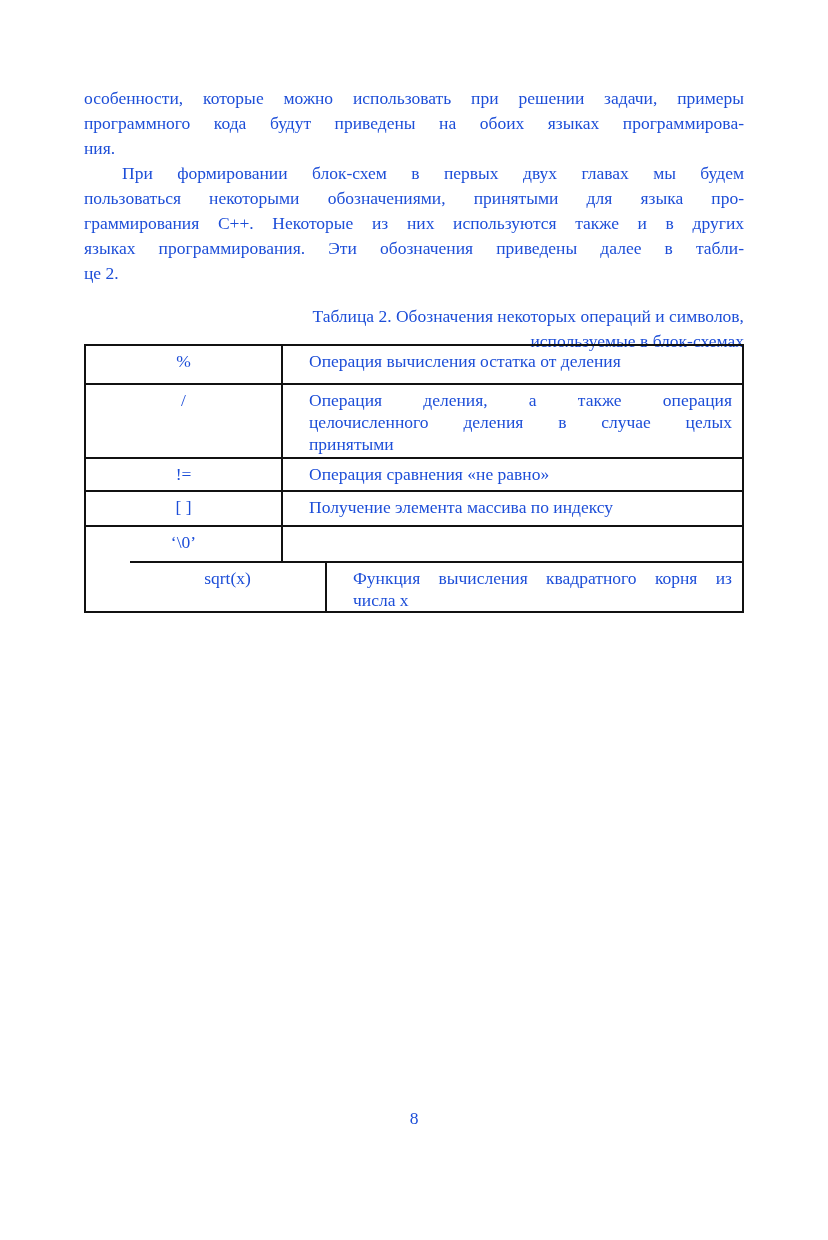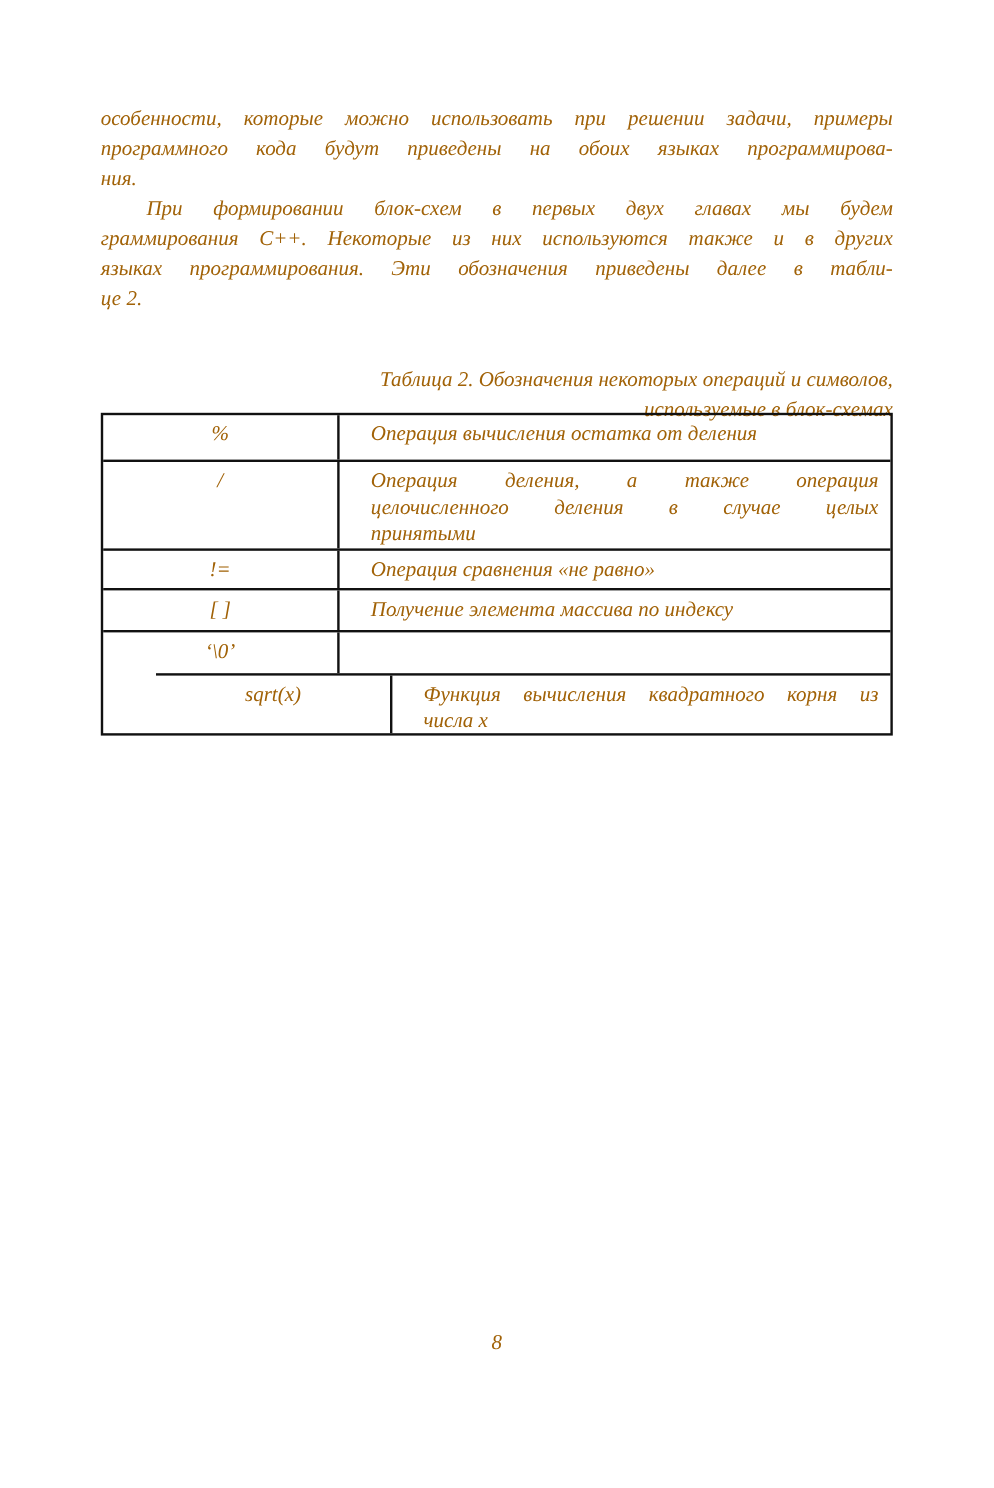--- a/index.html
+++ b/index.html
@@ -6,23 +6,22 @@
     margin: 0;
     padding: 0;
     background: #ffffff;
   }
   .page {
     position: relative;
     width: 828px;
     height: 1240px;
     background: #ffffff;
     font-family: "Liberation Serif", "DejaVu Serif", serif;
-    color: #a16207;
+    color: #1d4ed8;
     overflow: hidden;
-    font-style: italic;
   }
   .body-text {
     position: absolute;
     left: 84px;
     top: 86px;
     width: 660px;
     font-size: 17.5px;
     line-height: 25px;
   }
   .line { white-space: normal; }
@@ -92,20 +91,21 @@
 </head>
 <body>
 
 <div class="page">
 
   <div class="body-text">
     <div class="line jl">особенности, которые можно использовать при решении задачи, примеры</div>
     <div class="line jl">программного кода будут приведены на обоих языках программирова-</div>
     <div class="line">ния.</div>
     <div class="line jl indent">При формировании блок-схем в первых двух главах мы будем</div>
+    <div class="line jl">пользоваться некоторыми обозначениями, принятыми для языка про-</div>
     <div class="line jl">граммирования C++. Некоторые из них используются также и в других</div>
     <div class="line jl">языках программирования. Эти обозначения приведены далее в табли-</div>
     <div class="line">це 2.</div>
   </div>
 
   <div class="caption">
     <div class="line">Таблица 2. Обозначения некоторых операций и символов,</div>
     <div class="line">используемые в блок-схемах</div>
   </div>
 

